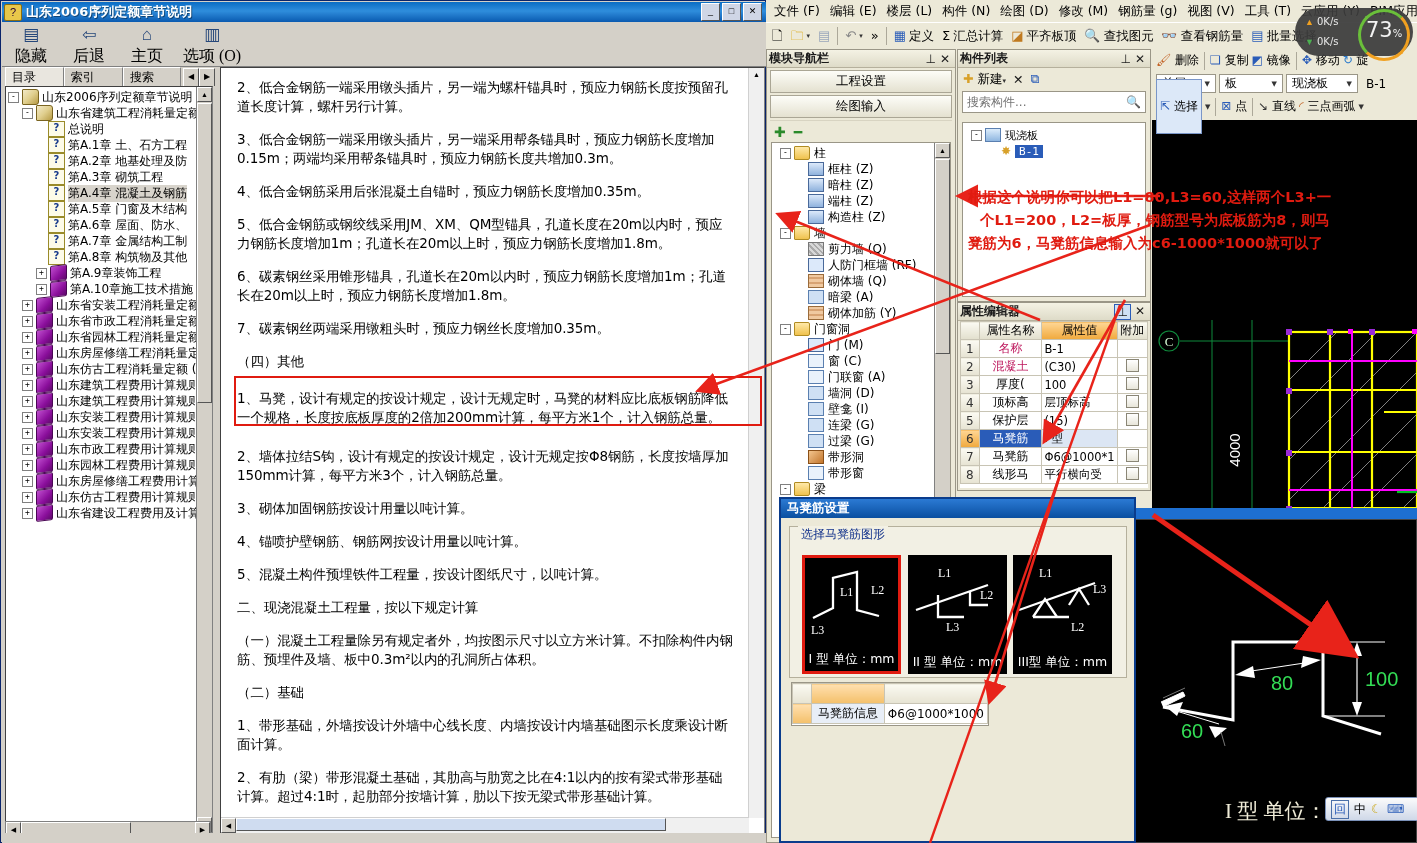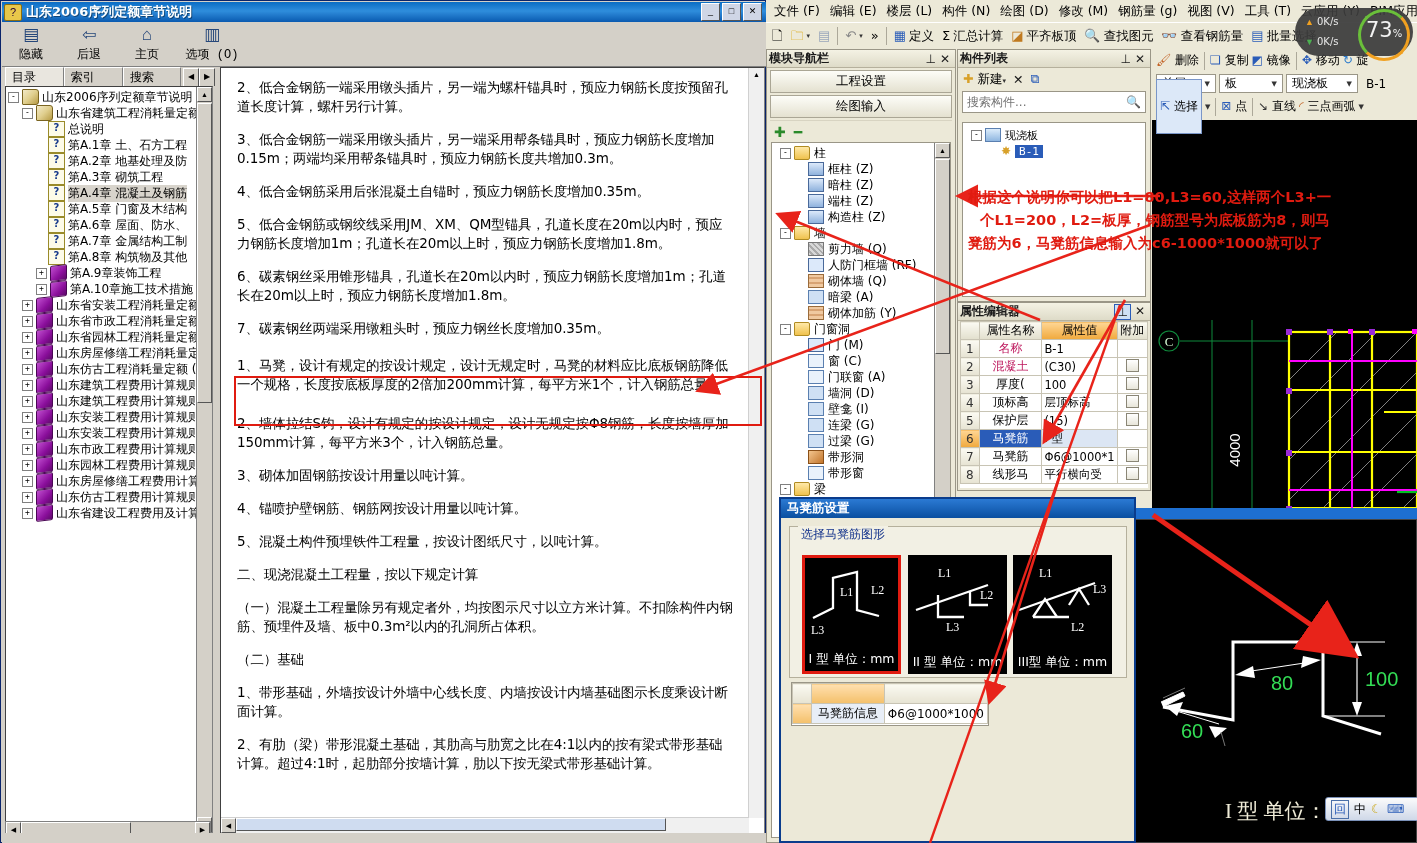--- a/index.html
+++ b/index.html
@@ -16,21 +16,21 @@
   .tb-icon{width:16px;height:15px;background:#e8c74a;border:1px solid #8a6d10;border-radius:2px;
       font-size:11px;line-height:14px;text-align:center;color:#203;}
   .winbtns{margin-left:auto;display:flex;gap:2px;padding-right:2px;}
   .winbtn{width:17px;height:16px;background:#cfd6e6;border:1px solid #fff;border-right-color:#555;
       border-bottom-color:#555;font-size:9px;line-height:14px;text-align:center;color:#000;}
   #help-toolbar{position:absolute;left:1px;top:21px;width:764px;height:42px;background:#d4d0c8;
       border-bottom:1px solid #808080;display:flex;align-items:flex-start;padding-top:2px;}
   .tbtn{width:58px;height:40px;display:flex;flex-direction:column;align-items:center;justify-content:flex-start;
       font-size:12px;color:#000;}
   .tbtn .gl{height:22px;font-size:17px;line-height:22px;color:#26477a;}
-  .tbtn .lb{font-size:12px;font-family:Liberation Mono, monospace;}
+  .tbtn .lb{font-size:16px;font-family:Liberation Serif, serif;}
   #help-tabs{position:absolute;left:4px;top:66px;width:210px;height:20px;display:flex;align-items:flex-end;}
   .htab{height:19px;line-height:18px;padding:0 6px;background:#d4d0c8;border:1px solid #fff;
       border-right-color:#808080;border-bottom:none;font-size:12px;
       font-family:"DejaVu Sans","Liberation Sans",sans-serif;}
   .htab.on{background:#e9e6df;font-weight:normal;}
   .arwbox{margin-left:2px;display:flex;}
   .arwbtn{width:14px;height:17px;background:#d4d0c8;border:1px solid #fff;border-right-color:#555;
       border-bottom-color:#555;font-size:8px;line-height:15px;text-align:center;}
   #tree-pane{position:absolute;left:4px;top:85px;width:206px;height:745px;background:#fff;
       border:1px solid #808080;border-top-color:#404040;border-left-color:#404040;overflow:hidden;}
@@ -405,20 +405,21 @@
   <div id="splitter"></div>
 
   <div id="doc-pane">
     <div id="doc-inner">
         <div class="para">2、低合金钢筋一端采用镦头插片，另一端为螺杆锚具时，预应力钢筋长度按预留孔道长度计算，螺杆另行计算。</div>
         <div class="para">3、低合金钢筋一端采用镦头插片，另一端采用帮条锚具时，预应力钢筋长度增加0.15m；两端均采用帮条锚具时，预应力钢筋长度共增加0.3m。</div>
         <div class="para">4、低合金钢筋采用后张混凝土自锚时，预应力钢筋长度增加0.35m。</div>
         <div class="para">5、低合金钢筋或钢绞线采用JM、XM、QM型锚具，孔道长度在20m以内时，预应力钢筋长度增加1m；孔道长在20m以上时，预应力钢筋长度增加1.8m。</div>
         <div class="para">6、碳素钢丝采用锥形锚具，孔道长在20m以内时，预应力钢筋长度增加1m；孔道长在20m以上时，预应力钢筋长度增加1.8m。</div>
         <div class="para">7、碳素钢丝两端采用镦粗头时，预应力钢丝长度增加0.35m。</div>
+        <div class="para">（四）其他</div>
         <div class="para" style="margin: 18px 0px 20px;">1、马凳，设计有规定的按设计规定，设计无规定时，马凳的材料应比底板钢筋降低一个规格，长度按底板厚度的2倍加200mm计算，每平方米1个，计入钢筋总量。</div>
         <div class="para">2、墙体拉结S钩，设计有规定的按设计规定，设计无规定按Φ8钢筋，长度按墙厚加150mm计算，每平方米3个，计入钢筋总量。</div>
         <div class="para">3、砌体加固钢筋按设计用量以吨计算。</div>
         <div class="para">4、锚喷护壁钢筋、钢筋网按设计用量以吨计算。</div>
         <div class="para">5、混凝土构件预埋铁件工程量，按设计图纸尺寸，以吨计算。</div>
         <div class="para">二、现浇混凝土工程量，按以下规定计算</div>
         <div class="para">（一）混凝土工程量除另有规定者外，均按图示尺寸以立方米计算。不扣除构件内钢筋、预埋件及墙、板中0.3m²以内的孔洞所占体积。</div>
         <div class="para">（二）基础</div>
         <div class="para">1、带形基础，外墙按设计外墙中心线长度、内墙按设计内墙基础图示长度乘设计断面计算。</div>
         <div class="para">2、有肋（梁）带形混凝土基础，其肋高与肋宽之比在4:1以内的按有梁式带形基础计算。超过4:1时，起肋部分按墙计算，肋以下按无梁式带形基础计算。</div>

